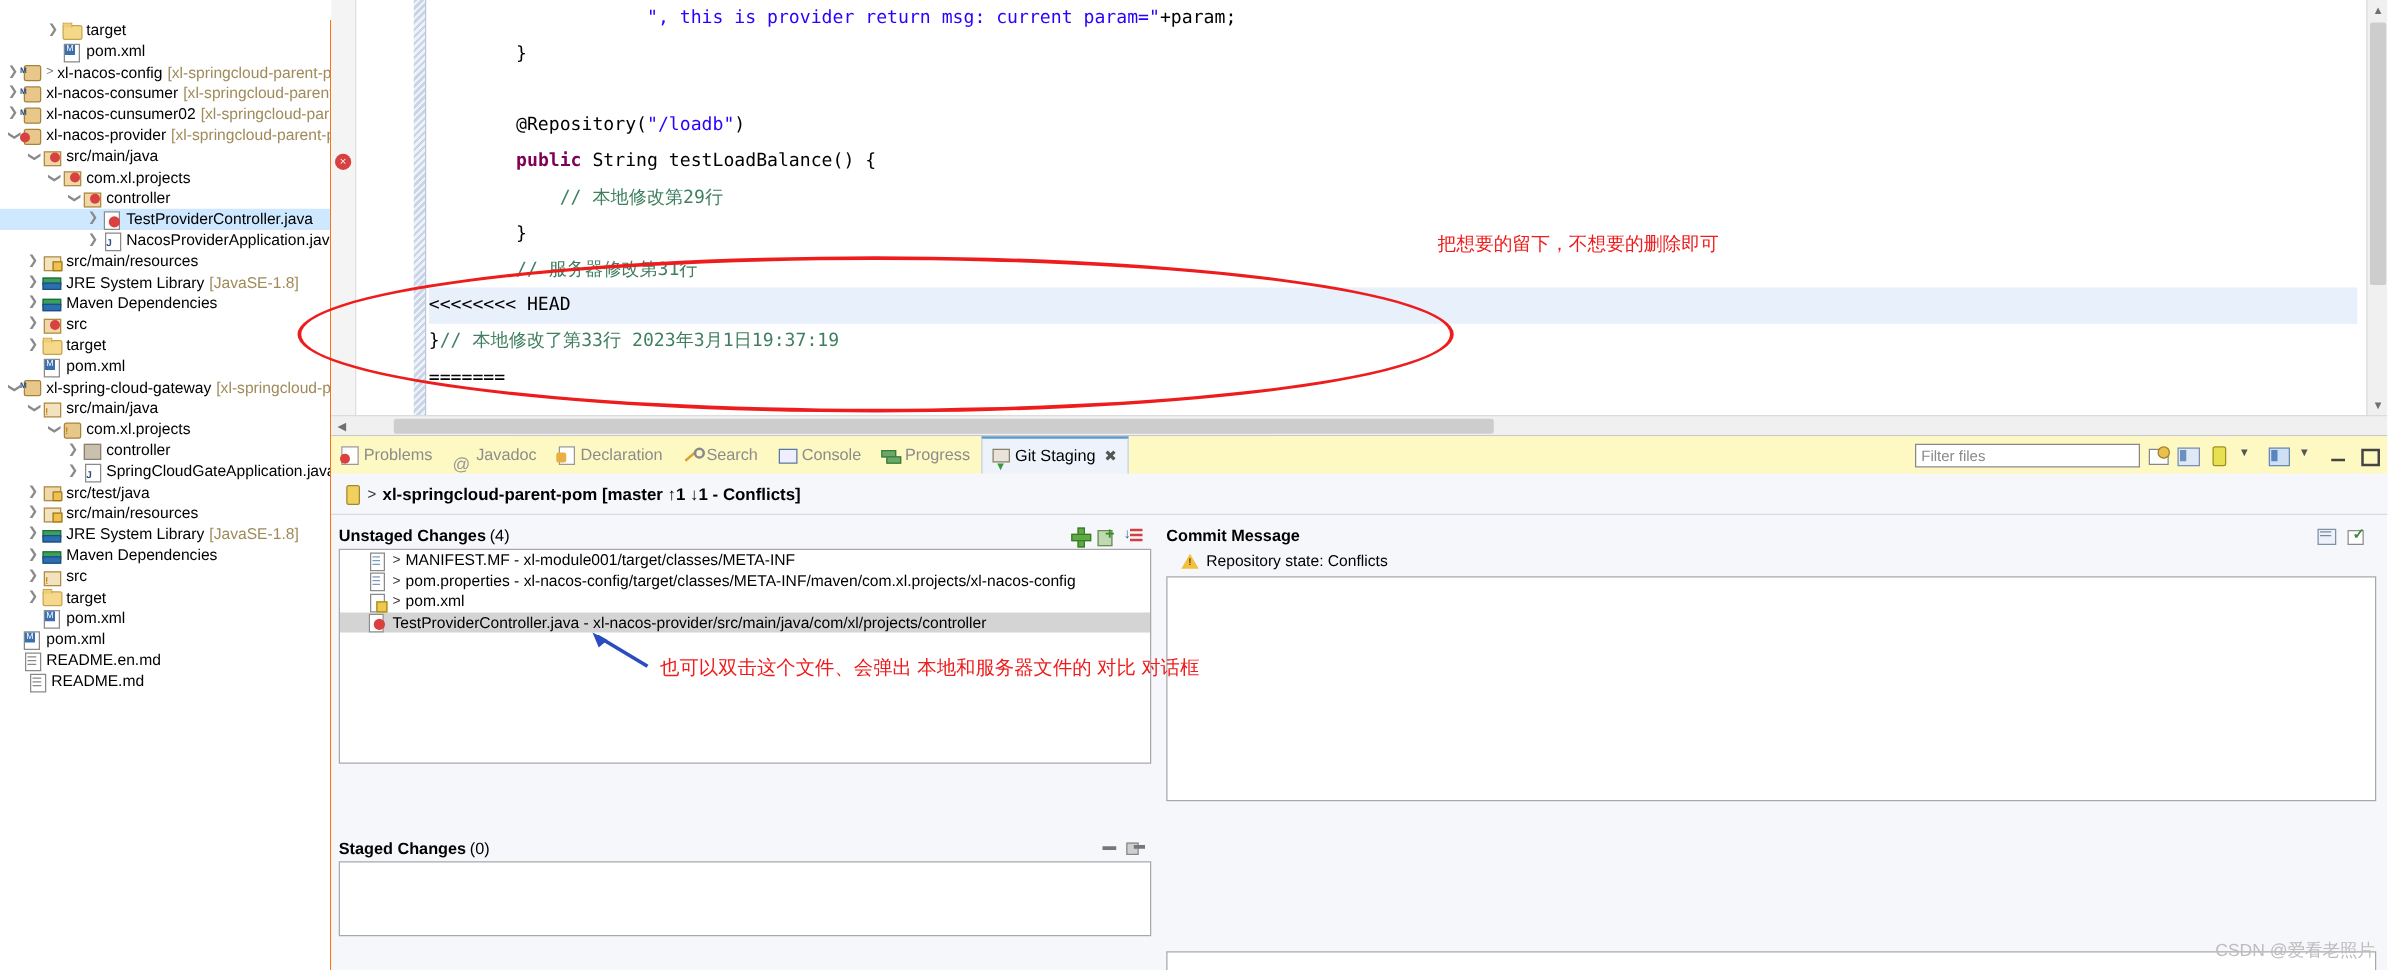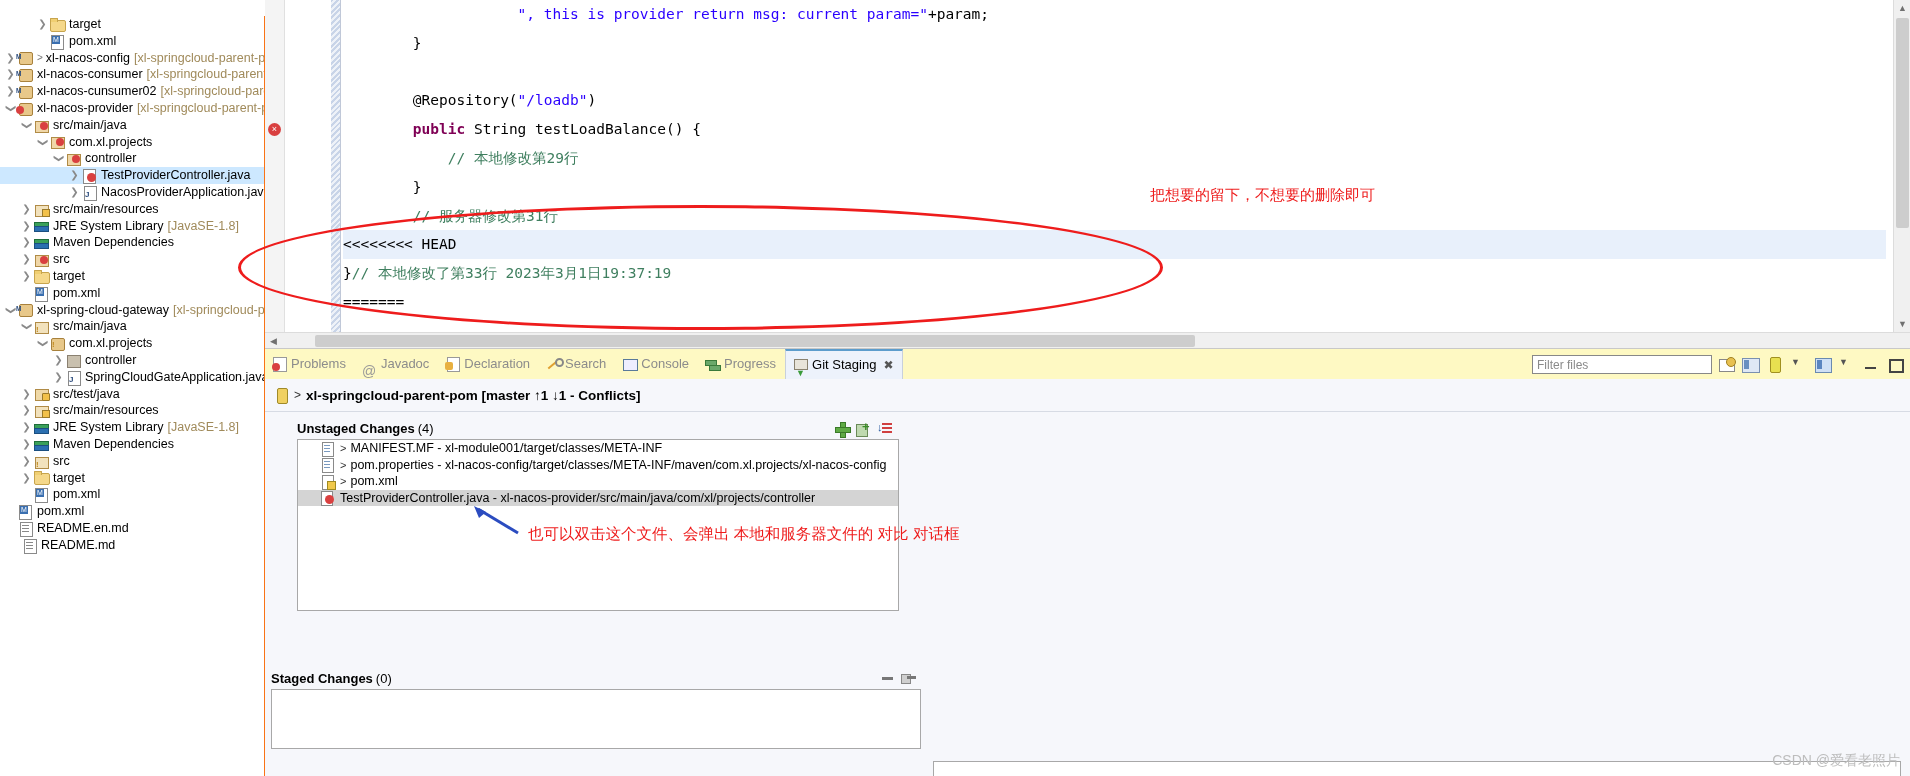--- a/index.html
+++ b/index.html
@@ -207,21 +207,21 @@
     display:flex; align-items:center; padding-left:10px; gap:5px; background:#f6f7fb;
   }
   #repoicon { width:14px; height:16px; position:relative; }
   #repoicon::before{content:"";position:absolute;left:2px;top:1px;width:9px;height:14px;background:#f0d060;border:1px solid #a08a28;border-radius:2px;}
   #repotitle { font-size:13.5px; font-weight:bold; }
   #repoarrow { color:#333; font-size:12px; }
 
   #panelsplit { position:absolute; left:0; top:62px; width:1645px; height:1px; background:#d7dbe4;}
 
   #unstaged {
-    position:absolute; left:6px; top:68px; width:602px;margin-left:26px;
+    position:absolute; left:6px; top:68px; width:650px;
   }
   .sec-hdr { display:flex; align-items:center; height:22px; font-size:13px; }
   .sec-hdr b { font-weight:bold; }
   .sec-hdr .cnt { font-weight:normal; margin-left:3px; }
   .sec-tools { margin-left:auto; display:flex; gap:7px; align-items:center; padding-right:6px;}
   .si { width:15px; height:15px; position:relative; display:inline-block; }
   .si-plus::before{content:"";position:absolute;left:6px;top:1px;width:4px;height:14px;background:#5faa45;border:1px solid #3a7a28;}
   .si-plus::after{content:"";position:absolute;left:1px;top:6px;width:14px;height:4px;background:#5faa45;border:1px solid #3a7a28;}
   .si-plusall::before{content:"";position:absolute;left:0px;top:3px;width:10px;height:11px;background:#bfd9b0;border:1px solid #6a8a58;}
   .si-plusall::after{content:"+";position:absolute;left:6px;top:-2px;font-size:13px;color:#3a8a28;font-weight:bold;}
@@ -587,20 +587,34 @@
           </span>
           <span class="si" style="width:14px">
             <span style="position:absolute;left:0px;top:3px;width:10px;height:10px;background:#cfcfcf;border:1px solid #888;"></span>
             <span style="position:absolute;left:6px;top:5px;width:9px;height:3px;background:#777;"></span>
           </span>
         </span>
       </div>
       <div class="listbox"></div>
     </div>
 
+    <div id="commitpane">
+      <div id="cm-hdr">
+        <span>Commit Message</span>
+        <span id="cm-tools">
+          <span class="cmi cmi-a"></span>
+          <span class="cmi cmi-b"></span>
+        </span>
+      </div>
+      <div id="repostate">
+        <span id="warnicon"></span>
+        <span>Repository state: Conflicts</span>
+      </div>
+      <div id="cmbox"></div>
+    </div>
     <div id="authorrow"></div>
   </div>
 
   <div id="ellipse"></div>
   <div class="ann-text" id="ann1">把想要的留下，不想要的删除即可</div>
   <svg id="bluearrow" viewBox="0 0 48 30">
     <path d="M46,28 L6,4" stroke="#2b4cc0" stroke-width="3" fill="none"></path>
     <path d="M2,1 L14,7 L7,13 Z" fill="#2b4cc0"></path>
   </svg>
   <div class="ann-text" id="ann2">也可以双击这个文件、会弹出 本地和服务器文件的 对比 对话框</div>

